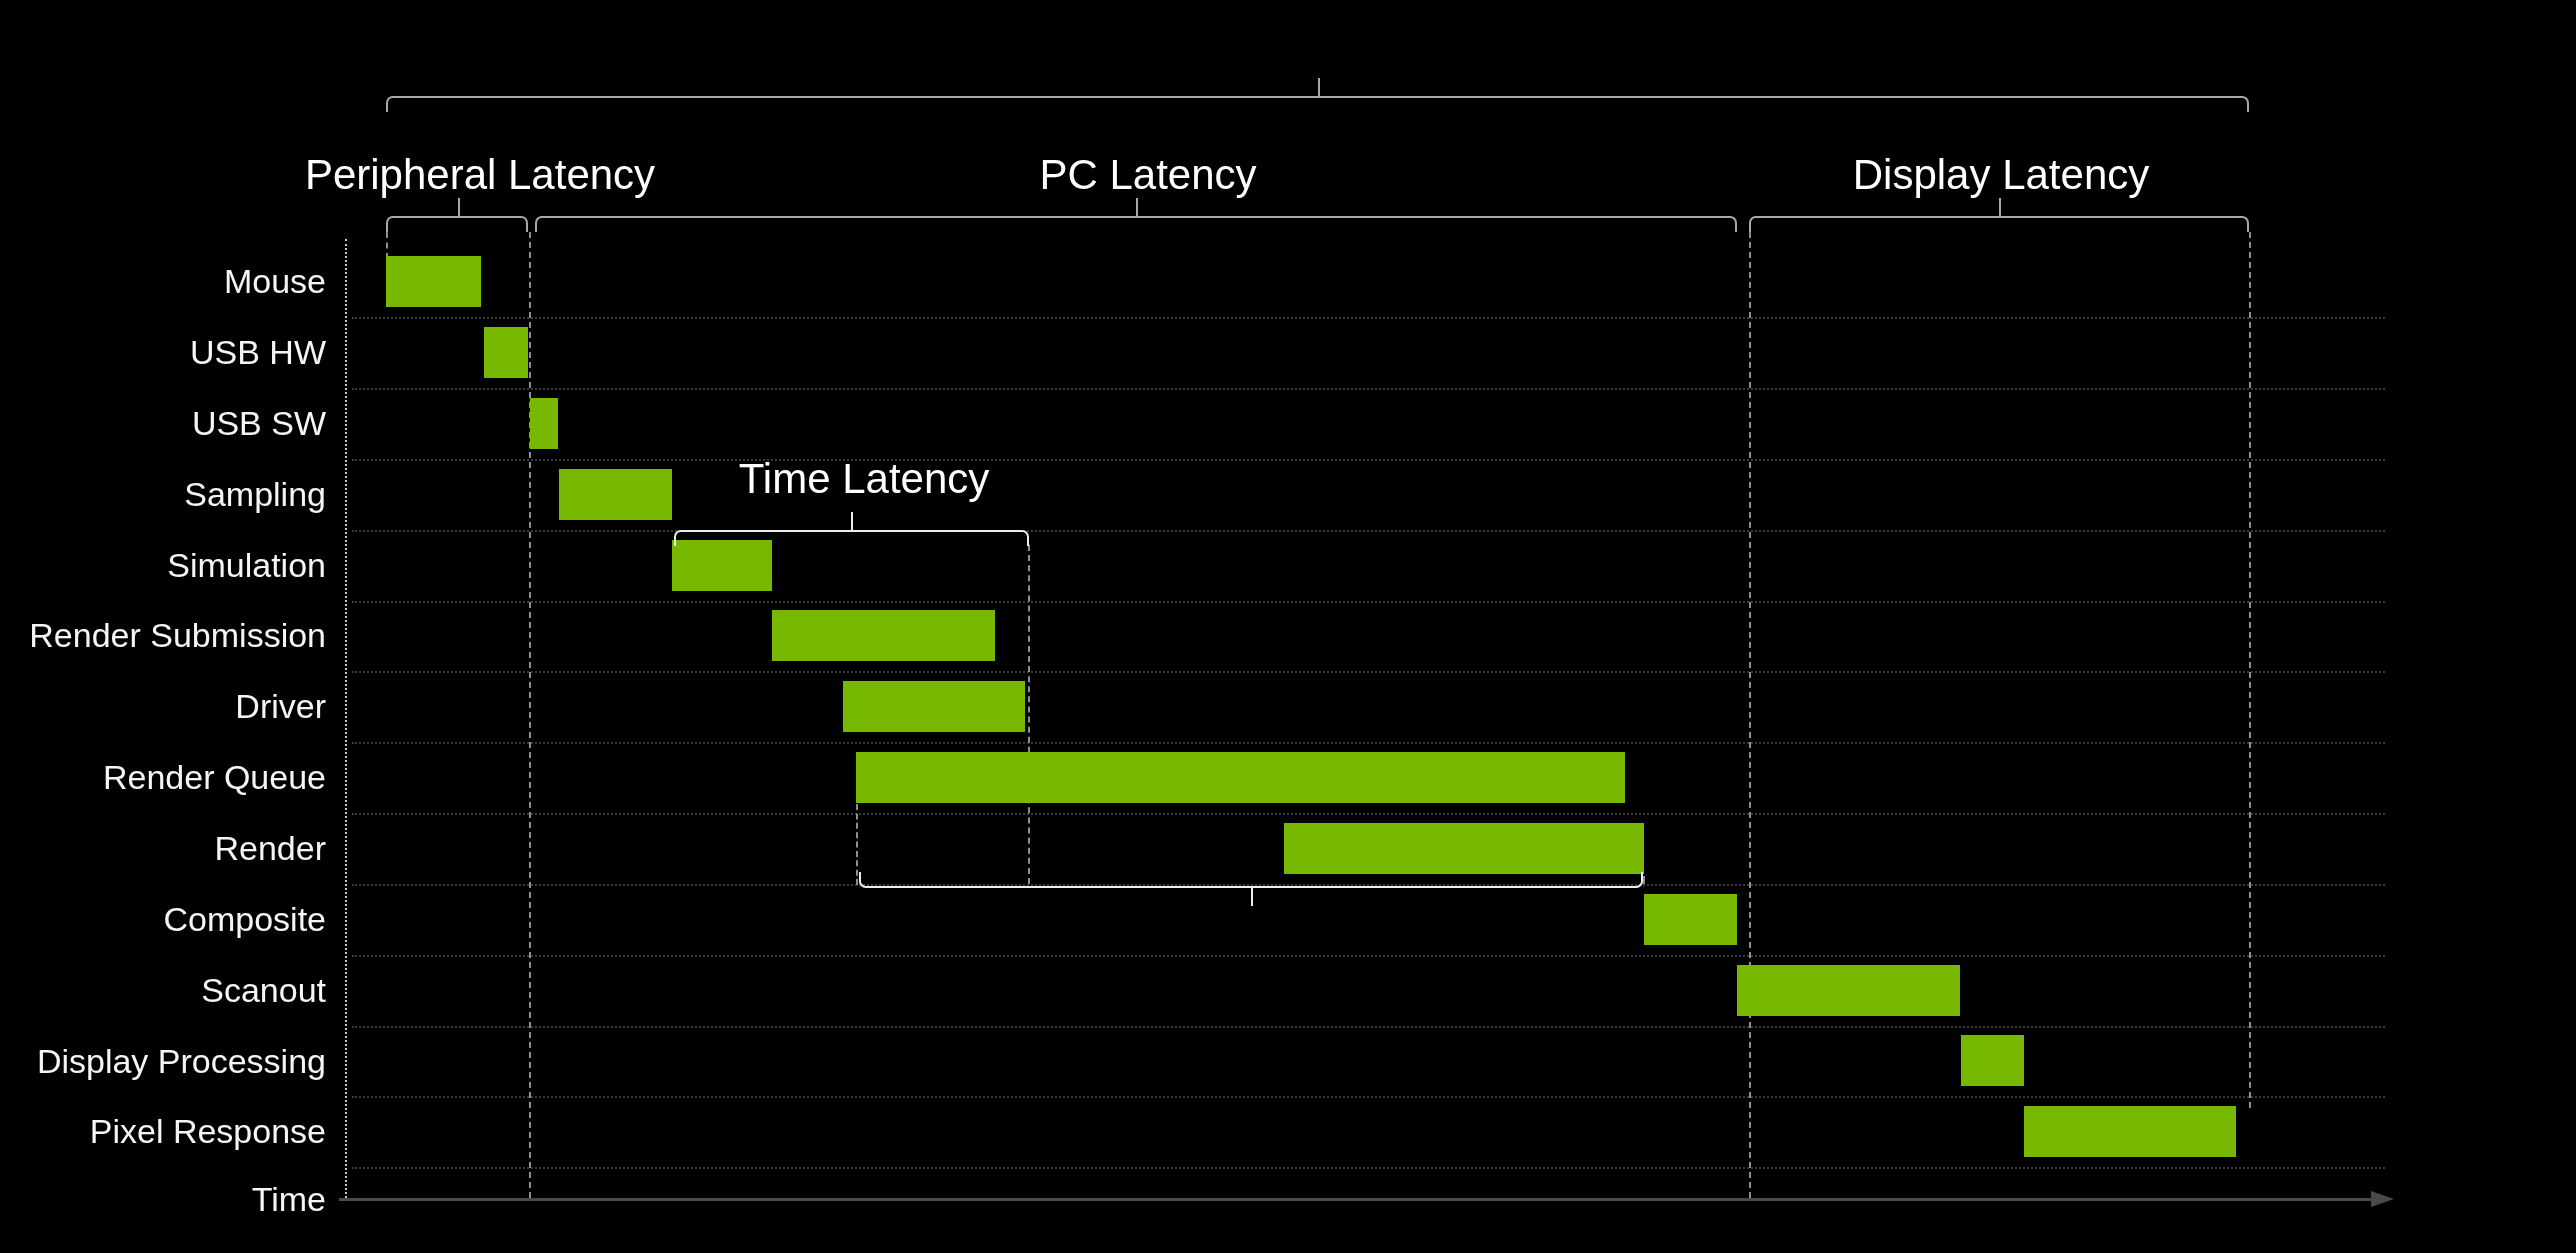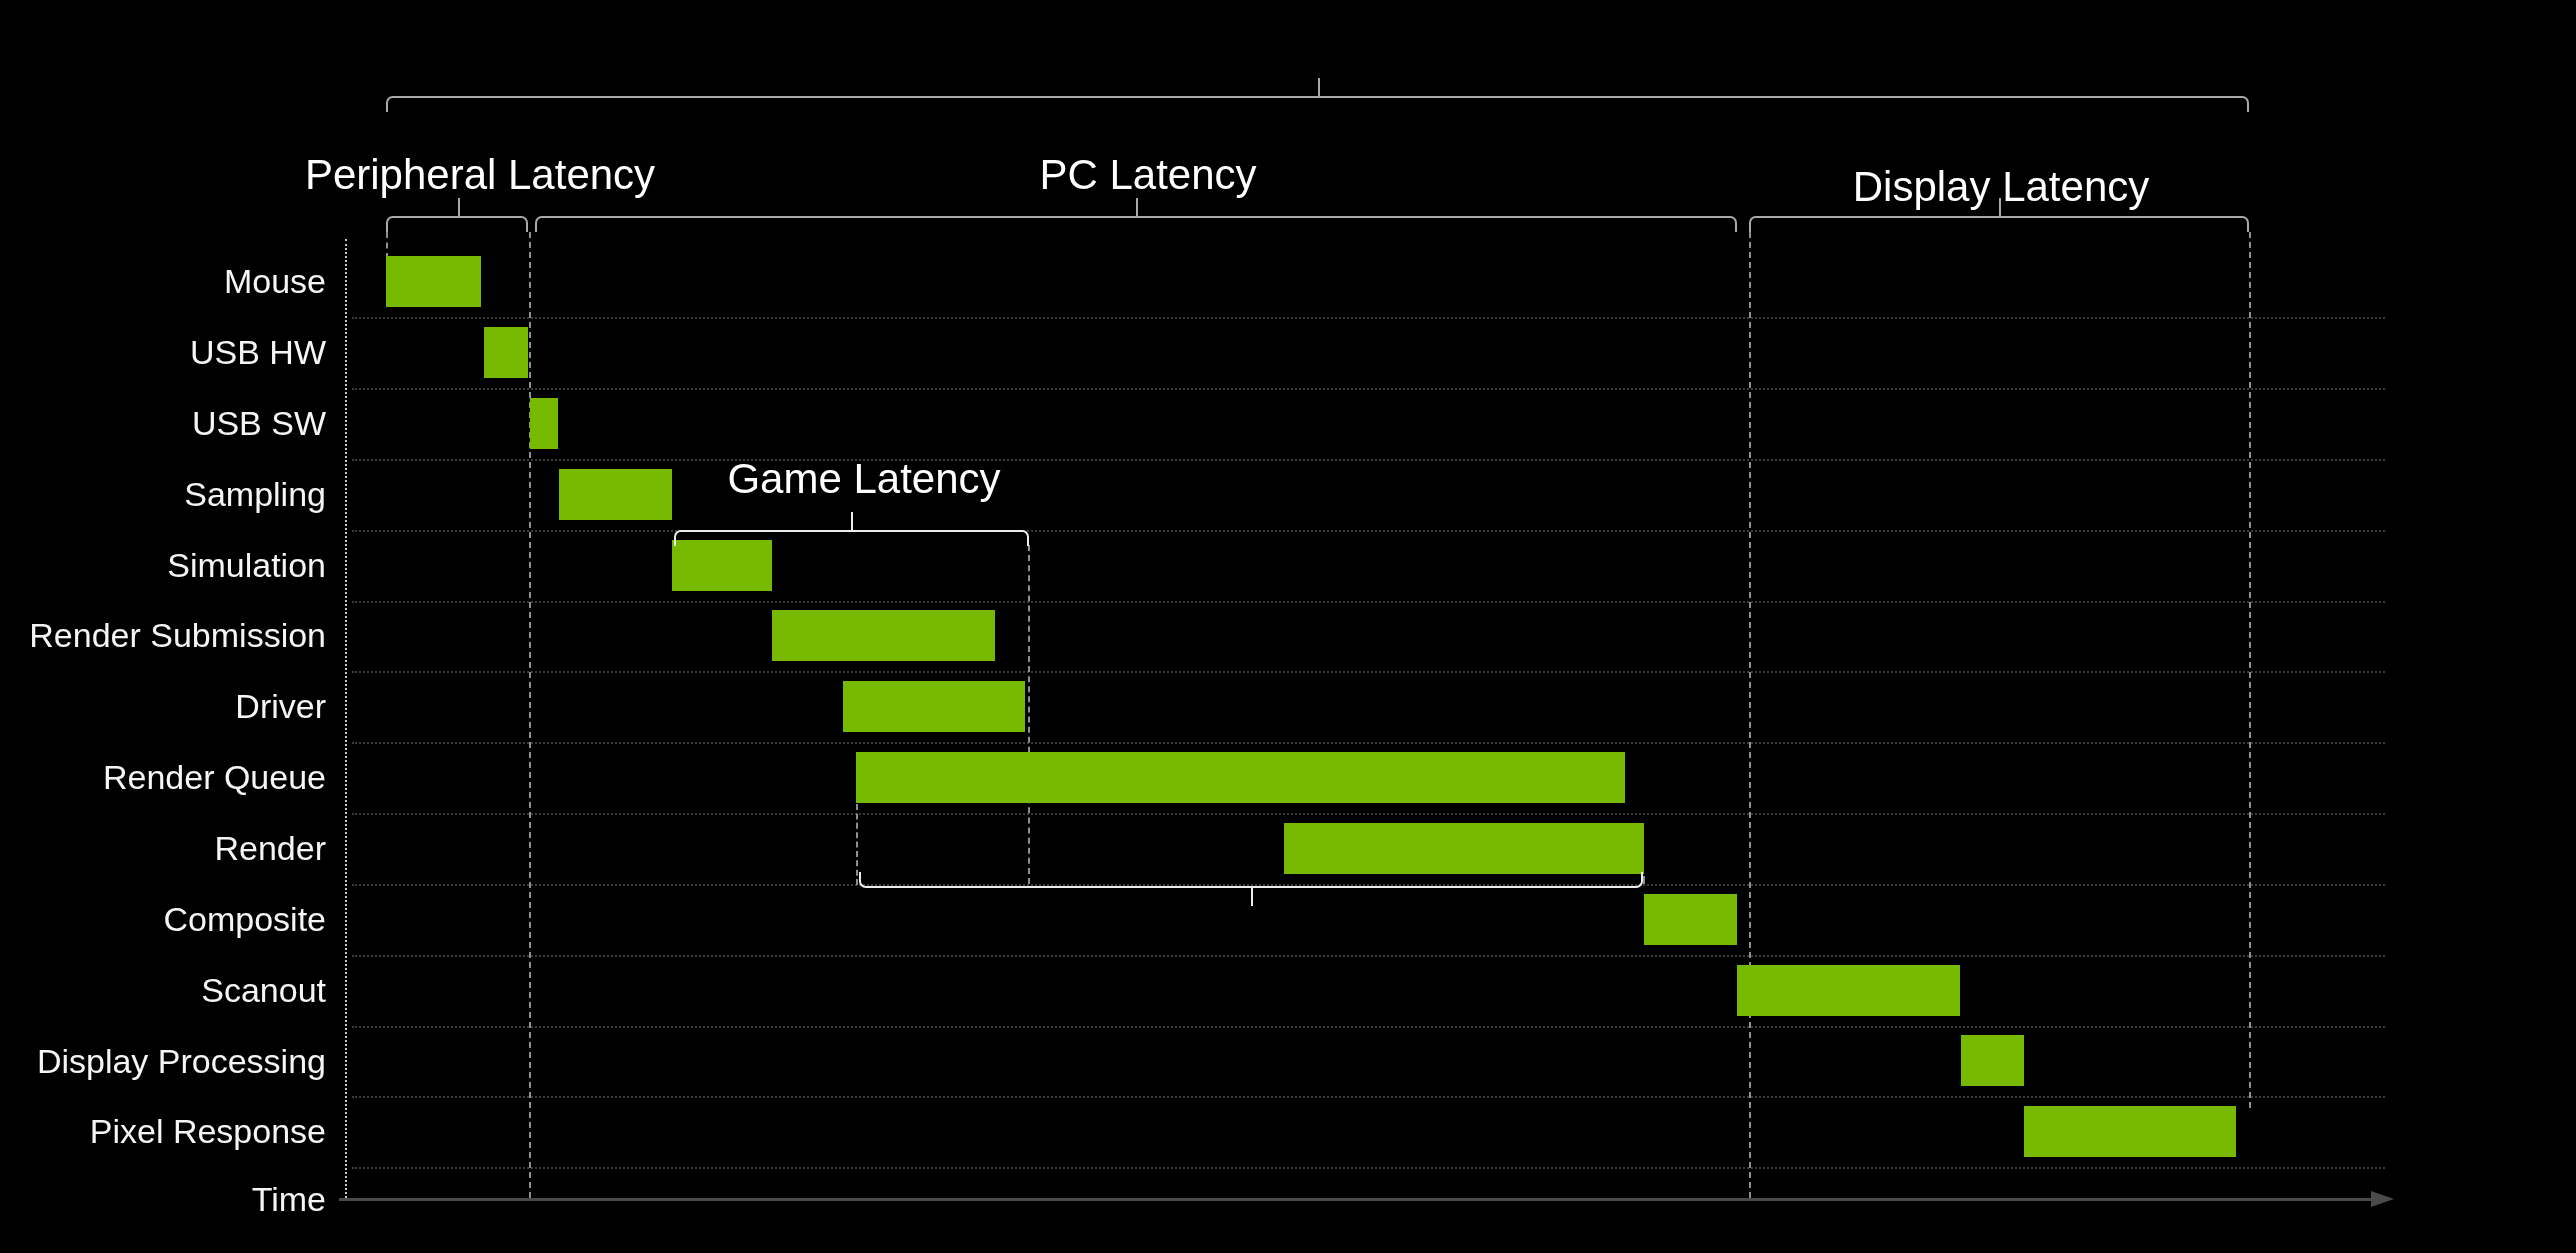--- a/index.html
+++ b/index.html
@@ -78,23 +78,23 @@
     <div class="bracket down" style="left: 386px; width: 1863px; top: 96px; border-color: rgb(169, 169, 169);"></div>
     <div class="btick" style="left: 1318px; top: 78px; border-color: rgb(169, 169, 169);"></div>
     <div class="bracket down" style="left: 386px; width: 142px; top: 216px; border-color: rgb(169, 169, 169);"></div>
     <div class="btick" style="left: 458px; top: 198px; border-color: rgb(169, 169, 169);"></div>
     <div class="blabel" style="left: 480px; top: 148px;">Peripheral Latency</div>
     <div class="bracket down" style="left: 535px; width: 1202px; top: 216px; border-color: rgb(169, 169, 169);"></div>
     <div class="btick" style="left: 1136px; top: 198px; border-color: rgb(169, 169, 169);"></div>
     <div class="blabel" style="left: 1148px; top: 148px;">PC Latency</div>
     <div class="bracket down" style="left: 1749px; width: 500px; top: 216px; border-color: rgb(169, 169, 169);"></div>
     <div class="btick" style="left: 1999px; top: 198px; border-color: rgb(169, 169, 169);"></div>
-    <div class="blabel" style="left: 2001px; top: 148px; margin-top: 12px;">Display Latency</div>
+    <div class="blabel" style="left: 2001px; top: 148px;">Display Latency</div>
     <div class="bracket down" style="left: 674px; width: 355px; top: 530px; border-color: rgb(236, 236, 236);"></div>
     <div class="btick" style="left: 851px; top: 512px; border-color: rgb(236, 236, 236);"></div>
-    <div class="blabel" style="left: 864px; top: 452px;">Game Latency</div>
+    <div class="blabel" style="left: 864px; top: 452px;">Time Latency</div>
     <div class="bracket up" style="left: 859px; width: 784px; top: 872px; border-color: rgb(236, 236, 236);"></div>
     <div class="btick" style="left: 1251px; top: 888px; border-color: rgb(236, 236, 236);"></div>
     <div class="axis-line" style="left: 339px; width: 2032px; top: 1198px;"></div>
     <div class="arrowhead" style="left: 2371px; top: 1191px;"></div>
     <div class="row-label" style="right: 2250px; top: 1178px;">Time</div>
   </div>
 
 
 </body></html>

